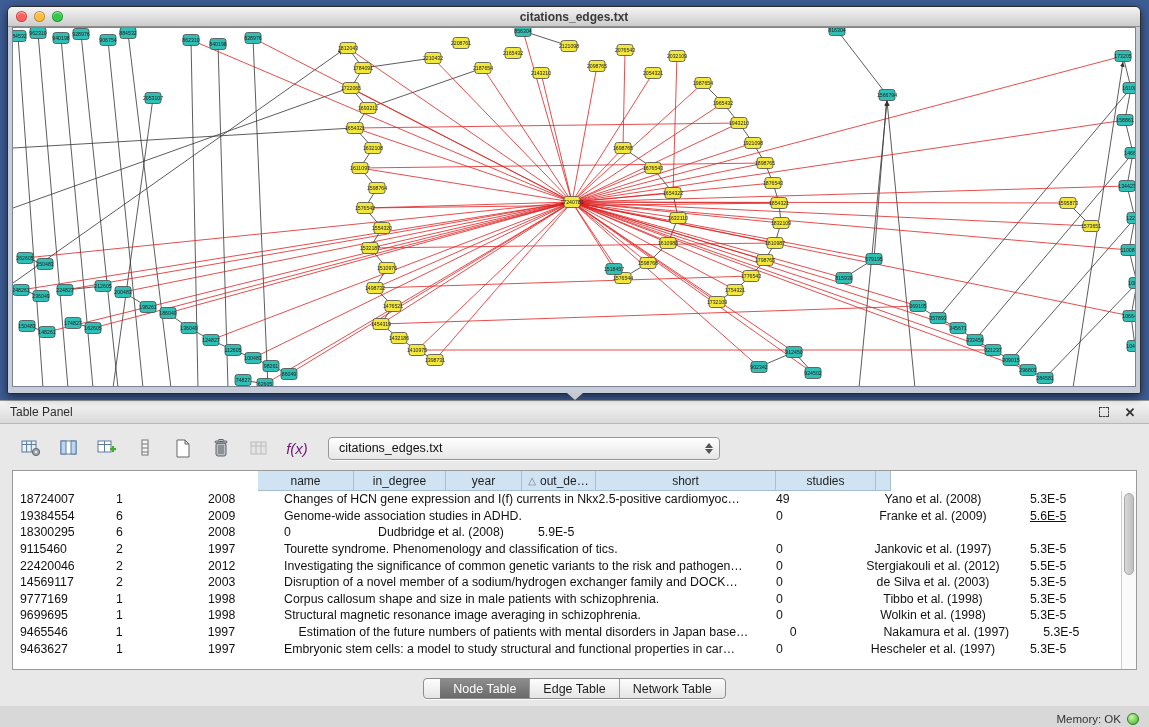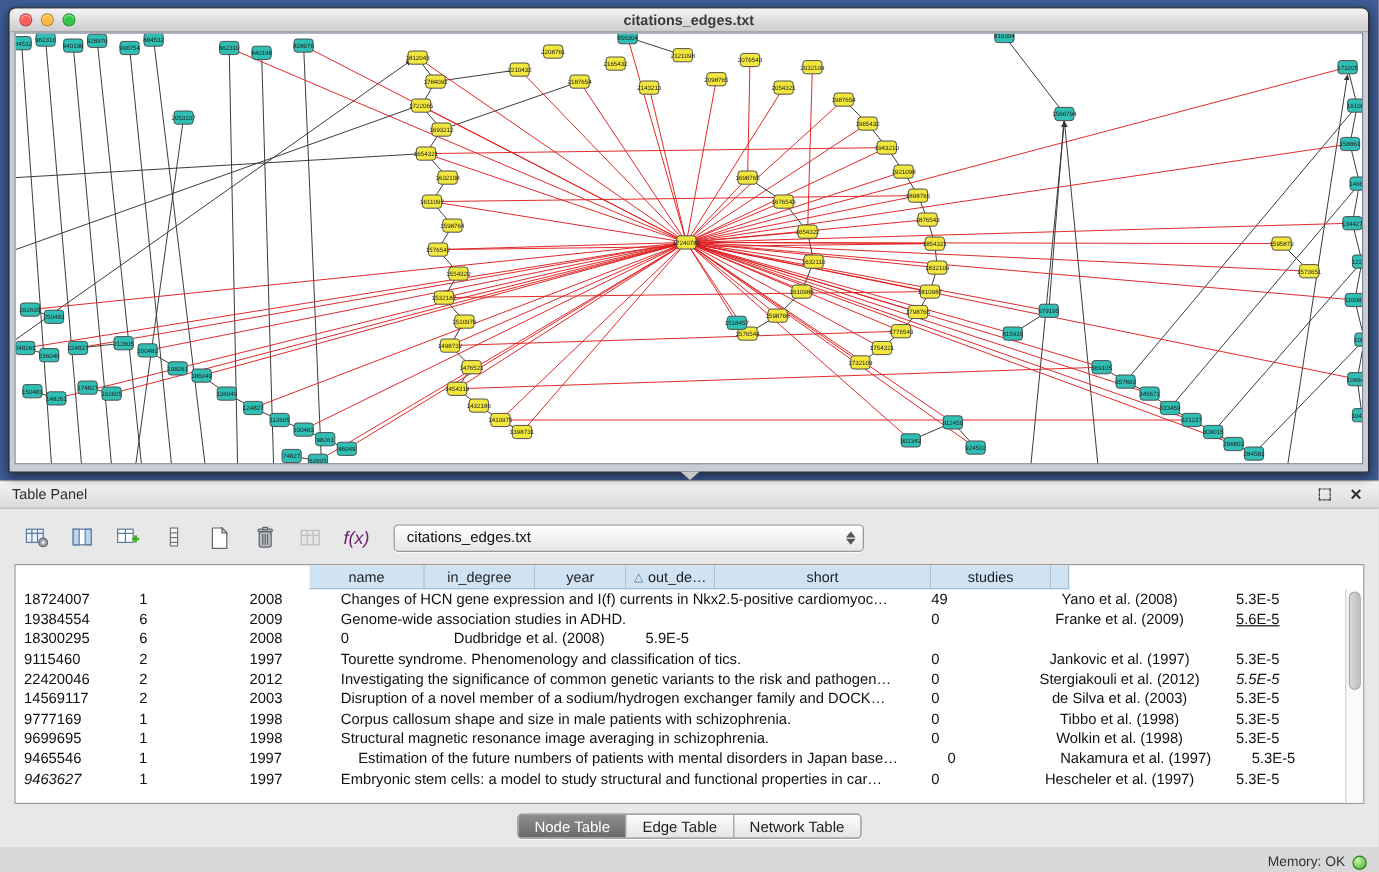--- a/index.html
+++ b/index.html
@@ -58,21 +58,21 @@
   .tr { display:flex; height:16.6px; align-items:center; }
   .td { font-size:12.3px; color:#111; padding-left:7px; white-space:nowrap; overflow:hidden; }
   .td.center { text-align:center; padding-left:0; }
   .vscroll { position:absolute; top:20px; right:0; bottom:0; width:15px;
     background:#fafafa; border-left:1px solid #cfcfcf; }
   .vthumb { position:absolute; top:2px; left:2px; width:10px; height:82px; border-radius:6px;
     background:linear-gradient(90deg,#d9d9d9,#bfbfbf); border:1px solid #a8a8a8; }
 
   .tab-bar { display:flex; justify-content:center; padding:8px 0 7px; }
   .segmented { display:flex; border:1px solid #8d8d8d; border-radius:4px; overflow:hidden;
-    background:linear-gradient(#fdfdfd,#e4e4e4); box-shadow:0 1px 0 rgba(255,255,255,.8); }
+    background:linear-gradient(#fdfdfd,#e4e4e4); box-shadow:0 1px 0 rgba(255,255,255,.8);padding-left:16px; }
   .segment { height:19px; display:flex; align-items:center; padding:0 13px;
     font-size:12.5px; color:#1d1d1d; border-right:1px solid #9b9b9b; }
   .segment:last-child { border-right:none; }
   .segment.selected { background:linear-gradient(#8d8d8d,#6a6a6a); color:#fff; }
 
   .status-bar { height:25px; display:flex; align-items:center; justify-content:flex-end;
     gap:6px; padding:0 10px; background:#d8d8d8; }
   .memory-label { font-size:11.5px; color:#333; }
   .memory-dot { width:12px; height:12px; border-radius:50%;
     background:radial-gradient(circle at 35% 30%, #c9f7a8, #3fae2a); border:1px solid #2c7d1e; }
@@ -850,21 +850,21 @@
             <div class="td center" style="width: 180px;">Jankovic et al. (1997)</div>
             <div class="td" style="width: 100px;">5.3E-5</div>
           </div>
           <div class="tr">
             <div class="td" style="width: 96px;">22420046</div>
             <div class="td" style="width: 92px;">2</div>
             <div class="td" style="width: 76px;">2012</div>
             <div class="td" style="width: 492px;">Investigating the significance of common genetic variants to the risk and pathogen…</div>
             <div class="td" style="width: 74px;">0</div>
             <div class="td center" style="width: 180px;">Stergiakouli et al. (2012)</div>
-            <div class="td" style="width: 100px; font-style: italic;">5.5E-5</div>
+            <div class="td" style="width: 100px;">5.5E-5</div>
           </div>
           <div class="tr">
             <div class="td" style="width: 96px;">14569117</div>
             <div class="td" style="width: 92px;">2</div>
             <div class="td" style="width: 76px;">2003</div>
             <div class="td" style="width: 492px;">Disruption of a novel member of a sodium/hydrogen exchanger family and DOCK…</div>
             <div class="td" style="width: 74px;">0</div>
             <div class="td center" style="width: 180px;">de Silva et al. (2003)</div>
             <div class="td" style="width: 100px;">5.3E-5</div>
           </div>
@@ -889,21 +889,21 @@
           <div class="tr">
             <div class="td" style="width: 96px;">9465546</div>
             <div class="td" style="width: 92px;">1</div>
             <div class="td" style="width: 76px;">1997</div>
             <div class="td" style="width: 492px; margin-left: 15px;">Estimation of the future numbers of patients with mental disorders in Japan base…</div>
             <div class="td" style="width: 74px;">0</div>
             <div class="td center" style="width: 180px;">Nakamura et al. (1997)</div>
             <div class="td" style="width: 100px;">5.3E-5</div>
           </div>
           <div class="tr">
-            <div class="td" style="width: 96px; font-style: italic;">9463627</div>
+            <div class="td" style="width: 96px;">9463627</div>
             <div class="td" style="width: 92px;">1</div>
             <div class="td" style="width: 76px;">1997</div>
             <div class="td" style="width: 492px;">Embryonic stem cells: a model to study structural and functional properties in car…</div>
             <div class="td" style="width: 74px;">0</div>
             <div class="td center" style="width: 180px;">Hescheler et al. (1997)</div>
             <div class="td" style="width: 100px;">5.3E-5</div>
           </div>
         </div>
       <div class="vscroll">
         <div class="vthumb"></div>

